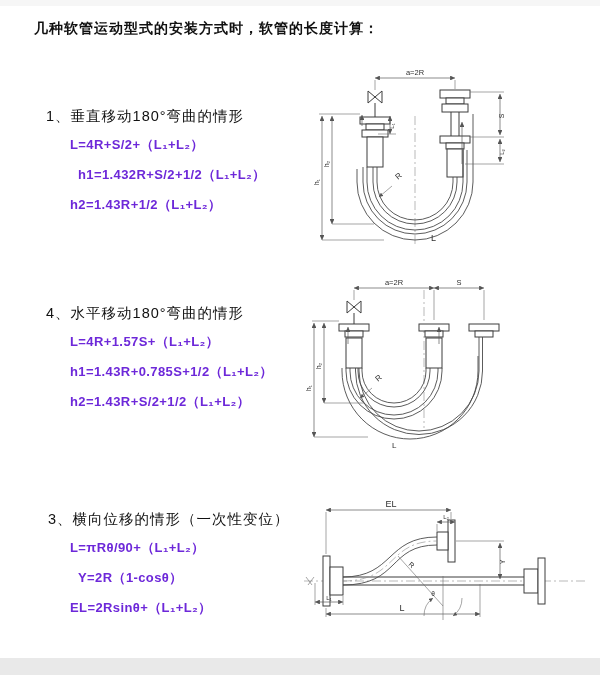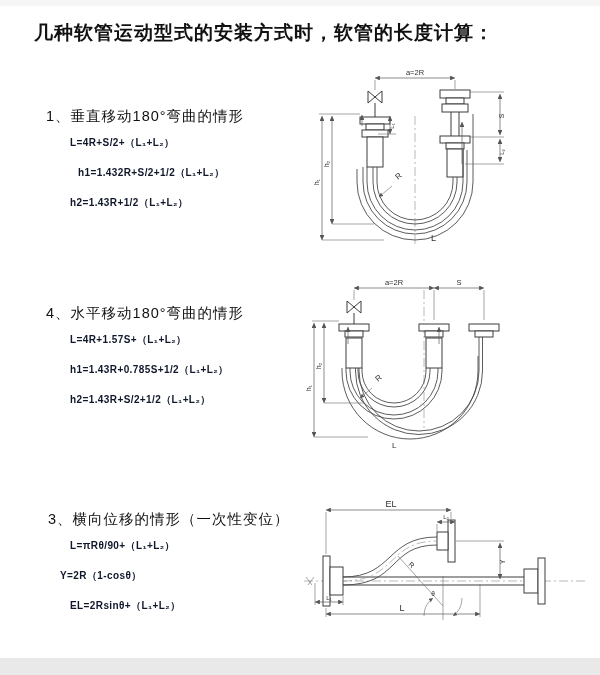--- a/index.html
+++ b/index.html
@@ -5,30 +5,30 @@
   * { box-sizing: border-box; }
   html,body { margin:0; padding:0; }
   body {
     width:600px; height:675px; position:relative; overflow:hidden;
     background:#ffffff;
     font-family:"Liberation Sans","DejaVu Sans",sans-serif;
     color:#141414;
   }
   .page-title {
     position:absolute; left:34px; top:20px;
-    font-size:19px; font-weight:bold; letter-spacing:1px; color:#111;
+    font-size:14px; font-weight:bold; letter-spacing:1px; color:#111;
     white-space:nowrap;
   }
   .sec-heading {
     position:absolute; font-size:14.5px; font-weight:normal; letter-spacing:1px;
     color:#111; white-space:nowrap;
   }
   .formula {
-    position:absolute; font-size:10px; font-weight:600; letter-spacing:.4px;
-    color:#0f172a; white-space:nowrap;
+    position:absolute; font-size:13px; font-weight:600; letter-spacing:.4px;
+    color:#6d28d9; white-space:nowrap;
   }
   svg.diagram { position:absolute; }
   .obj  { stroke:#3d3d3d; stroke-width:1;   fill:none; }
   .objf { stroke:#3d3d3d; stroke-width:1;   fill:#ffffff; }
   .hose { stroke:#4a4a4a; stroke-width:.9;  fill:none; }
   .dim  { stroke:#5a5a5a; stroke-width:.7;  fill:none; }
   .thin { stroke:#6a6a6a; stroke-width:.6;  fill:none; }
   .cl   { stroke:#8a8a8a; stroke-width:.6;  fill:none; stroke-dasharray:9 3 2 3; }
   text.dimlbl { fill:#2f2f2f; font-family:"Liberation Sans","DejaVu Sans",sans-serif; }
   .bottom-strip { position:absolute; left:0; top:658px; width:600px; height:17px; background:#e9e9e9; }
@@ -220,21 +220,21 @@
   <g>
     <text class="dimlbl" x="72" y="106" font-size="8" transform="rotate(-40 72 106)">R</text>
     <line class="thin" x1="66" y1="112" x2="54" y2="122" marker-end="url(#ar2)"></line>
   </g>
 
   <text class="dimlbl" x="86" y="172" font-size="8">L</text>
 </svg>
 
 <div class="sec-heading" style="left:48px;top:510px">3、横向位移的情形（一次性变位）</div>
 <div class="formula" style="left:70px;top:539px">L=πRθ/90+（L₁+L₂）</div>
-<div class="formula" style="left:60px;top:569px">Y=2R（1-cosθ）</div>
+<div class="formula" style="left:78px;top:569px">Y=2R（1-cosθ）</div>
 <div class="formula" style="left:70px;top:599px">EL=2Rsinθ+（L₁+L₂）</div>
 
 <svg class="diagram" style="left:296px;top:496px;width:300px;height:145px" viewBox="0 0 300 145">
   <defs>
     <marker id="ar3" viewBox="0 0 10 10" refX="10" refY="5" markerWidth="7" markerHeight="7" orient="auto-start-reverse">
       <path d="M0 0 L10 5 L0 10 z" fill="#555"></path>
     </marker>
   </defs>
 
   <g>

